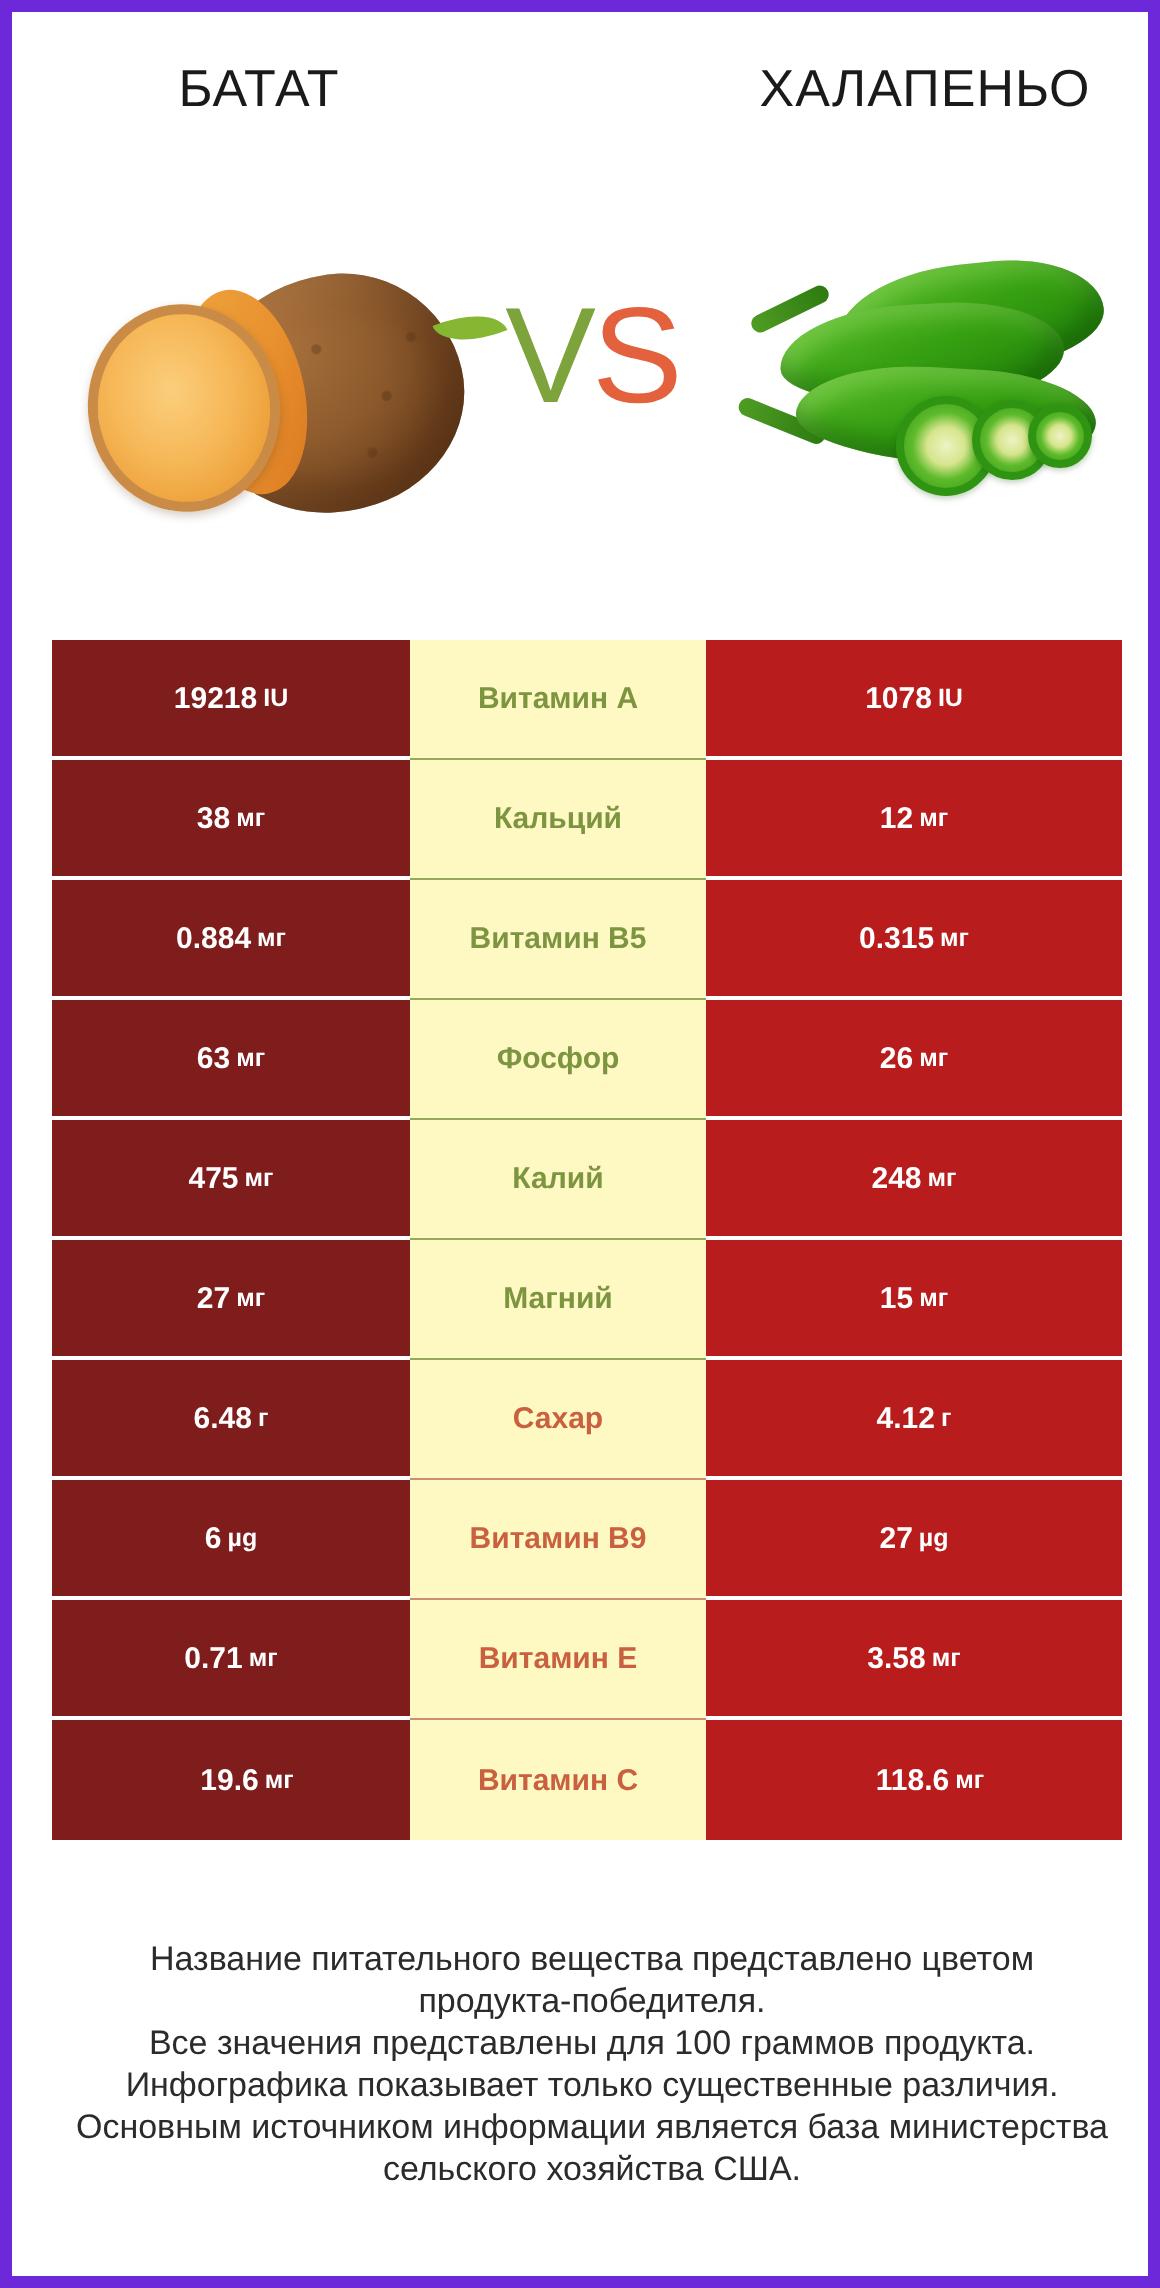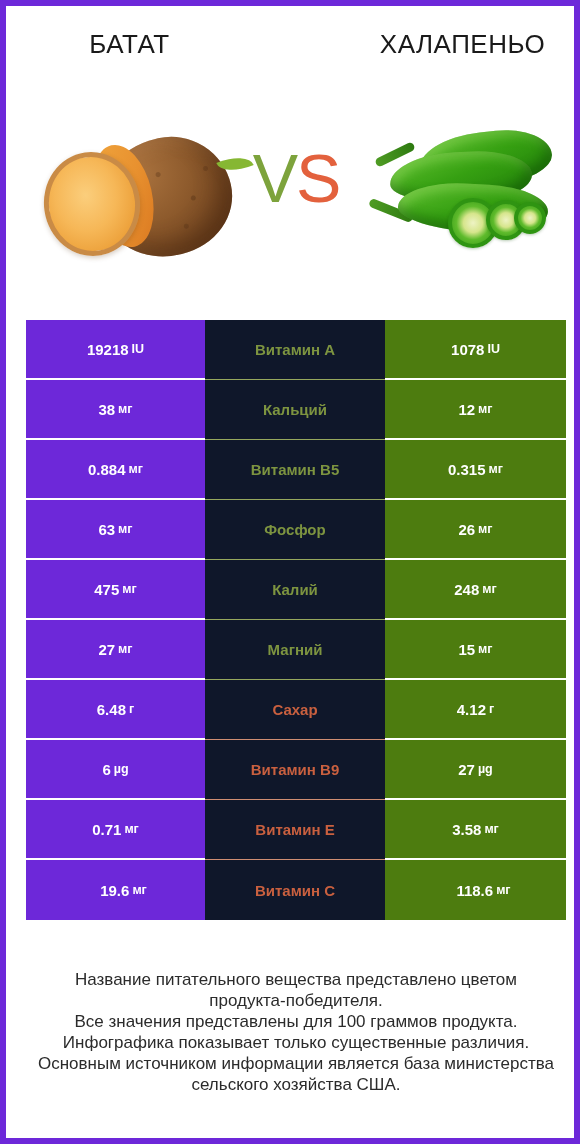--- a/index.html
+++ b/index.html
@@ -206,33 +206,33 @@
   .cell {
     display: flex;
     align-items: center;
     justify-content: center;
     font-size: 15px;
     font-weight: bold;
     white-space: nowrap;
   }
   .cell-left {
     width: 179px;
-    background: #6d28d9;
+    background: #7f1d1d;
     color: #ffffff;
     border-bottom: 2px solid #ffffff;
   }
   .cell-right {
-    width: 181px;
-    background: #4d7c0f;
+    width: 208px;
+    background: #b91c1c;
     color: #ffffff;
     border-bottom: 2px solid #ffffff;
   }
   .cell-mid {
-    width: 180px;
-    background: #0f172a;
+    width: 148px;
+    background: #fef9c3;
     font-size: 15px;
     font-weight: bold;
   }
   .cell-mid.win-left  { color: #7d9440; border-bottom: 1px solid #96a85e; }
   .cell-mid.win-right { color: #c9603f; border-bottom: 1px solid #cf8e73; }
   .row:last-child .cell-left,
   .row:last-child .cell-right { border-bottom: none; padding-left: 16px; }
   .row:last-child .cell-mid   { border-bottom: none; }
 
   .unit { font-size: 12.5px; font-weight: bold; margin-left: 3px; }

